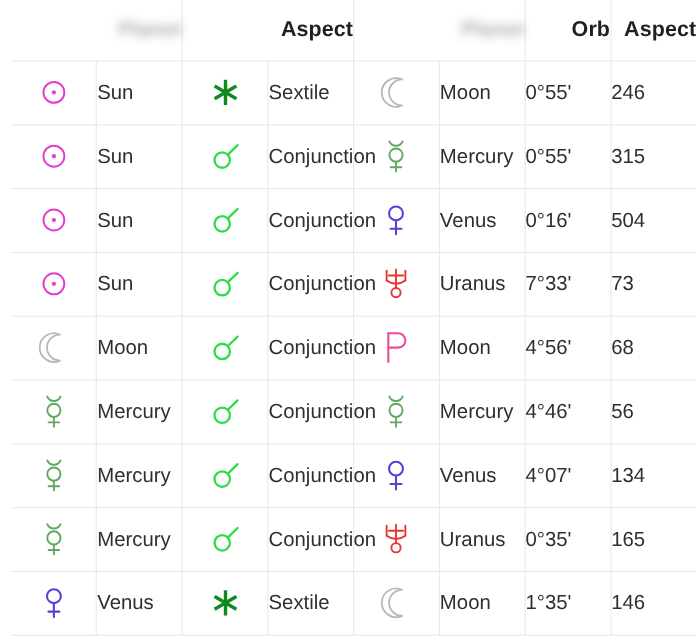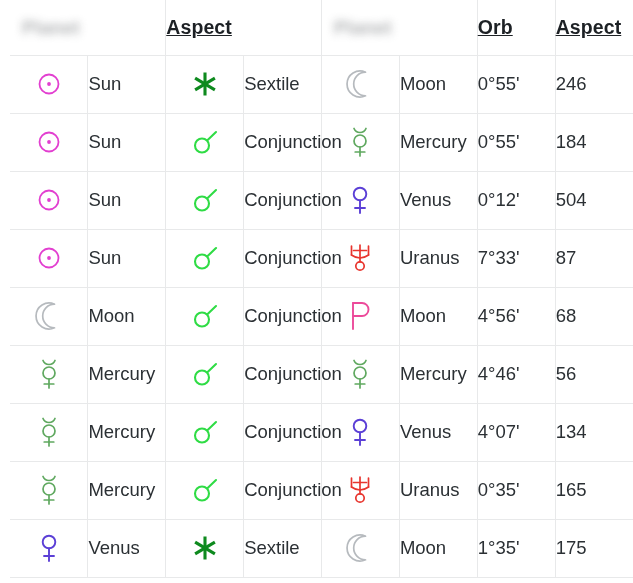--- a/index.html
+++ b/index.html
@@ -38,28 +38,27 @@
     background: #ffffff;
   }
   table.aspects-table tr > *:last-child {
     border-right: none;
   }
 
   
   thead th {
     height: 55px;
     border-bottom: 2px solid #dfe1e3;
-    text-align: left;
+    text-align: right;
     font-size: 19.5px;
     font-weight: bold;
     color: #1d2125;
     padding-left: 12px;
     box-sizing: border-box;
     letter-spacing: 0.1px;
-    text-decoration: underline;
   }
   thead th.th-blurred {
     padding-left: 12px;
   }
   .blurred-label {
     display: inline-block;
     color: #a9abad;
     font-size: 19px;
     font-weight: bold;
     filter: blur(4.2px);
@@ -150,21 +149,21 @@
           <td class="c-sym"><span><svg class="isvg" width="26" height="32" viewBox="0 0 26 32">
                 <g fill="none" stroke="#5fa85f" stroke-width="1.7" stroke-linecap="round">
                   <path d="M7 2.5 A6.5 6.5 0 0 0 19 2.5"></path>
                   <circle cx="13" cy="15" r="6"></circle>
                   <line x1="13" y1="21" x2="13" y2="30"></line>
                   <line x1="8.2" y1="26" x2="17.8" y2="26"></line>
                 </g>
               </svg></span></td>
           <td class="c-name">Mercury</td>
           <td class="c-orb">0°55'</td>
-          <td class="c-worth">184</td>
+          <td class="c-worth">315</td>
         </tr>
         <tr>
           <td class="c-sym"><span><svg class="isvg" width="28" height="28" viewBox="0 0 28 28">
                 <circle cx="14" cy="14" r="9.5" fill="none" stroke="#e23fd0" stroke-width="1.8"></circle>
                 <circle cx="14" cy="14" r="1.9" fill="#e23fd0"></circle>
               </svg></span></td>
           <td class="c-name">Sun</td>
           <td class="c-sym"><span><svg class="isvg" width="28" height="28" viewBox="0 0 28 28">
                 <g fill="none" stroke="#2fdc45" stroke-width="2.1" stroke-linecap="round">
                   <circle cx="11" cy="17.5" r="7"></circle>
@@ -173,21 +172,21 @@
               </svg></span></td>
           <td class="c-name">Conjunction</td>
           <td class="c-sym"><span><svg class="isvg" width="24" height="32" viewBox="0 0 24 32">
                 <g fill="none" stroke="#5b3fd6" stroke-width="1.9" stroke-linecap="round">
                   <circle cx="12" cy="10" r="6.3"></circle>
                   <line x1="12" y1="16.5" x2="12" y2="29"></line>
                   <line x1="7" y1="24" x2="17" y2="24"></line>
                 </g>
               </svg></span></td>
           <td class="c-name">Venus</td>
-          <td class="c-orb">0°12'</td>
+          <td class="c-orb">0°16'</td>
           <td class="c-worth">504</td>
         </tr>
         <tr>
           <td class="c-sym"><span><svg class="isvg" width="28" height="28" viewBox="0 0 28 28">
                 <circle cx="14" cy="14" r="9.5" fill="none" stroke="#e23fd0" stroke-width="1.8"></circle>
                 <circle cx="14" cy="14" r="1.9" fill="#e23fd0"></circle>
               </svg></span></td>
           <td class="c-name">Sun</td>
           <td class="c-sym"><span><svg class="isvg" width="28" height="28" viewBox="0 0 28 28">
                 <g fill="none" stroke="#2fdc45" stroke-width="2.1" stroke-linecap="round">
@@ -201,21 +200,21 @@
                   <line x1="13" y1="2" x2="13" y2="19"></line>
                   <line x1="4.5" y1="3" x2="4.5" y2="12"></line>
                   <line x1="21.5" y1="3" x2="21.5" y2="12"></line>
                   <path d="M4.5 12 Q13 18 21.5 12"></path>
                   <line x1="6.5" y1="7.5" x2="19.5" y2="7.5"></line>
                   <circle cx="13" cy="23" r="4.2"></circle>
                 </g>
               </svg></span></td>
           <td class="c-name">Uranus</td>
           <td class="c-orb">7°33'</td>
-          <td class="c-worth">87</td>
+          <td class="c-worth">73</td>
         </tr>
         <tr>
           <td class="c-sym"><span><svg class="isvg" width="28" height="30" viewBox="0 0 28 30">
                 <path d="M19.5 3.2 A13 13 0 1 0 19.5 26.8 A10.6 10.6 0 1 1 19.5 3.2 Z" fill="none" stroke="#b6babe" stroke-width="1.7" stroke-linejoin="round"></path>
               </svg></span></td>
           <td class="c-name">Moon</td>
           <td class="c-sym"><span><svg class="isvg" width="28" height="28" viewBox="0 0 28 28">
                 <g fill="none" stroke="#2fdc45" stroke-width="2.1" stroke-linecap="round">
                   <circle cx="11" cy="17.5" r="7"></circle>
                   <line x1="16.4" y1="12.3" x2="25" y2="4"></line>
@@ -335,17 +334,17 @@
                   <line x1="3.1" y1="7.2" x2="22.9" y2="18.8"></line>
                   <line x1="3.1" y1="18.8" x2="22.9" y2="7.2"></line>
                 </g>
               </svg></span></td>
           <td class="c-name">Sextile</td>
           <td class="c-sym"><span><svg class="isvg" width="28" height="30" viewBox="0 0 28 30">
                 <path d="M19.5 3.2 A13 13 0 1 0 19.5 26.8 A10.6 10.6 0 1 1 19.5 3.2 Z" fill="none" stroke="#b6babe" stroke-width="1.7" stroke-linejoin="round"></path>
               </svg></span></td>
           <td class="c-name">Moon</td>
           <td class="c-orb">1°35'</td>
-          <td class="c-worth">175</td>
+          <td class="c-worth">146</td>
         </tr>
       </tbody>
   </table>
 </div>
 
 </body></html>

